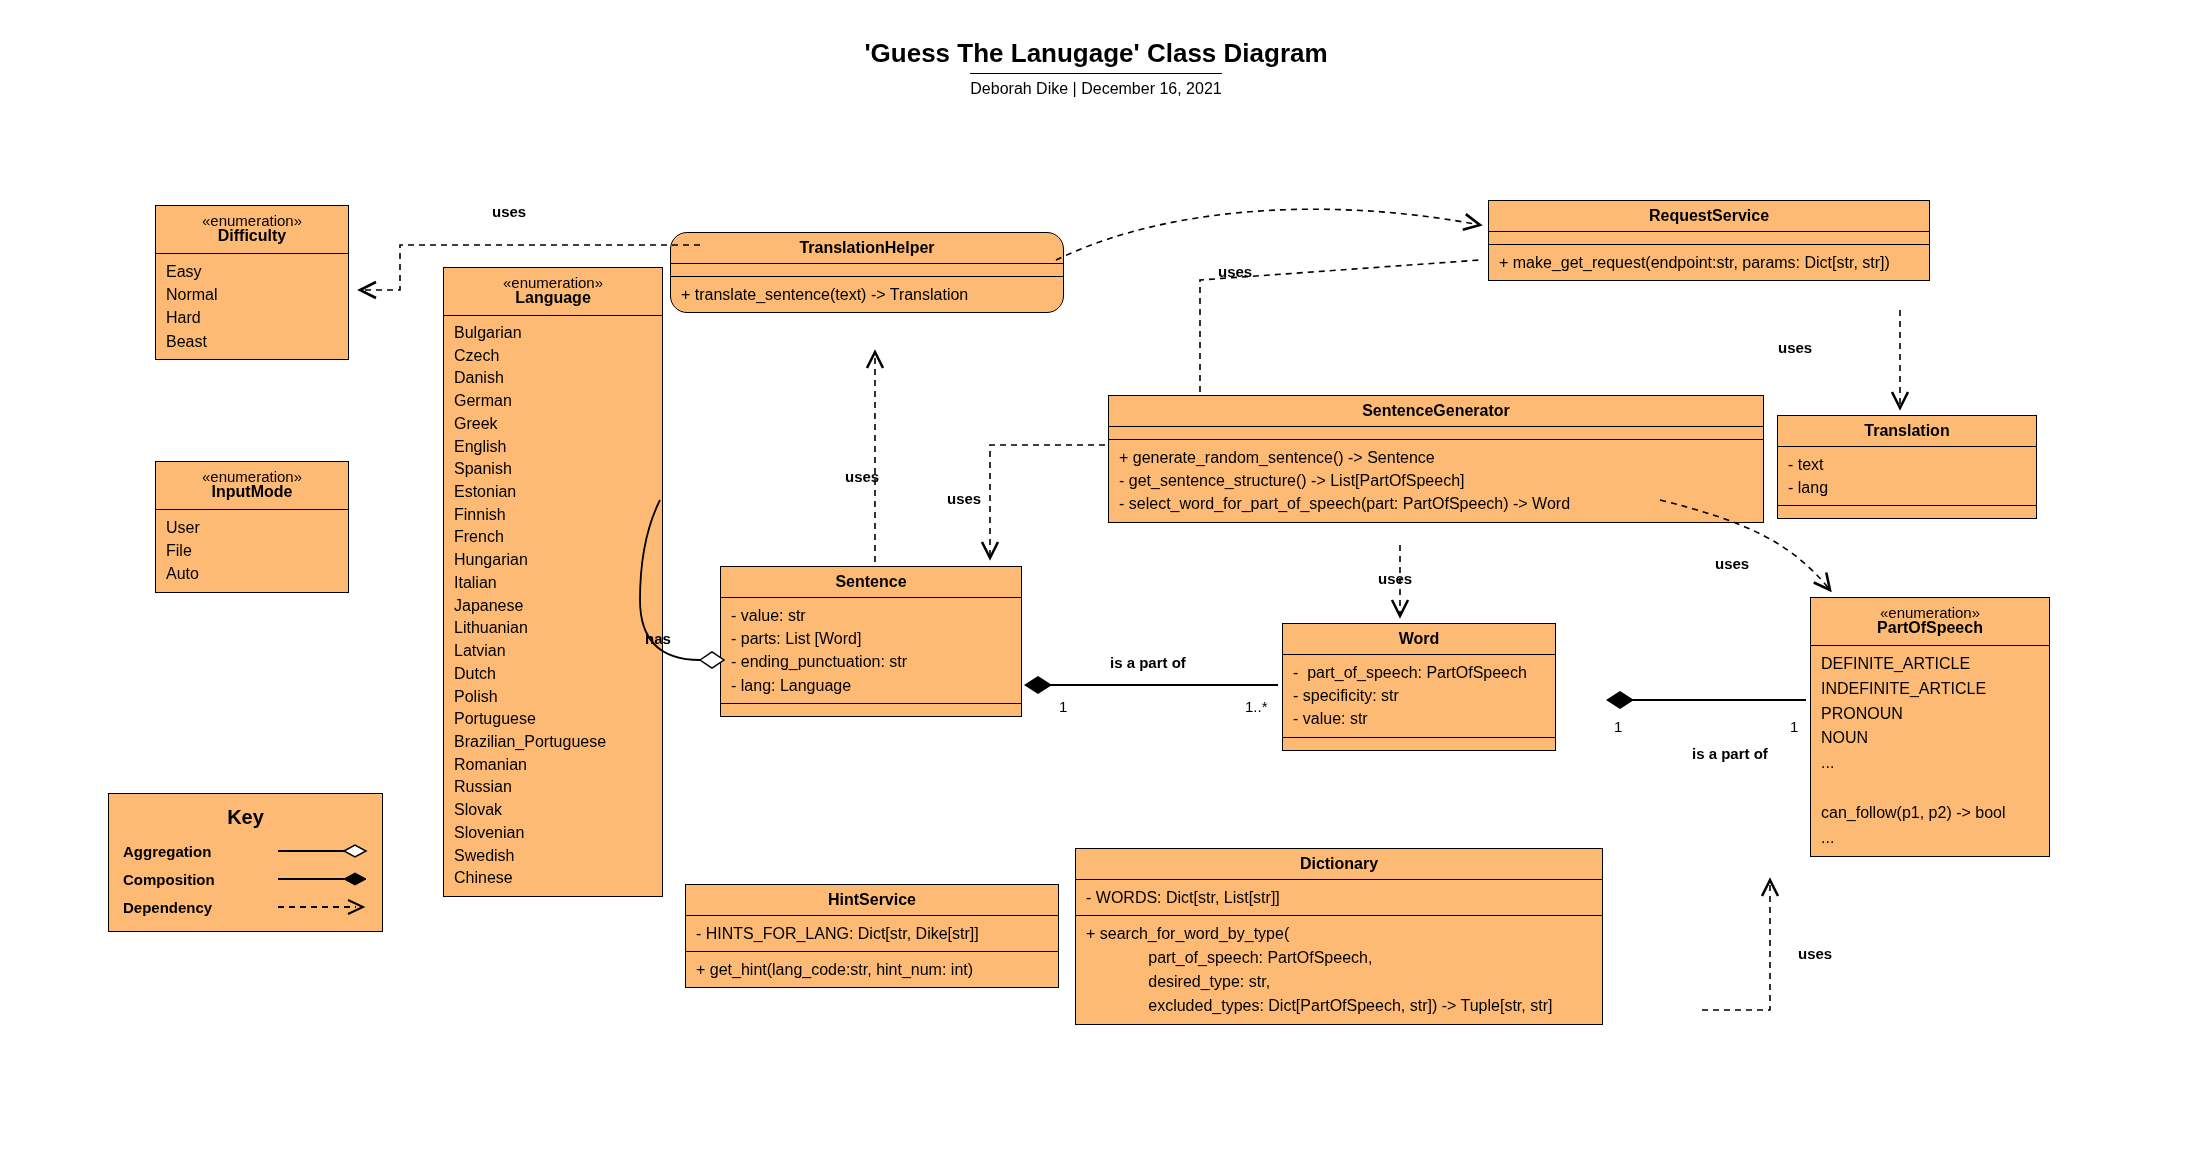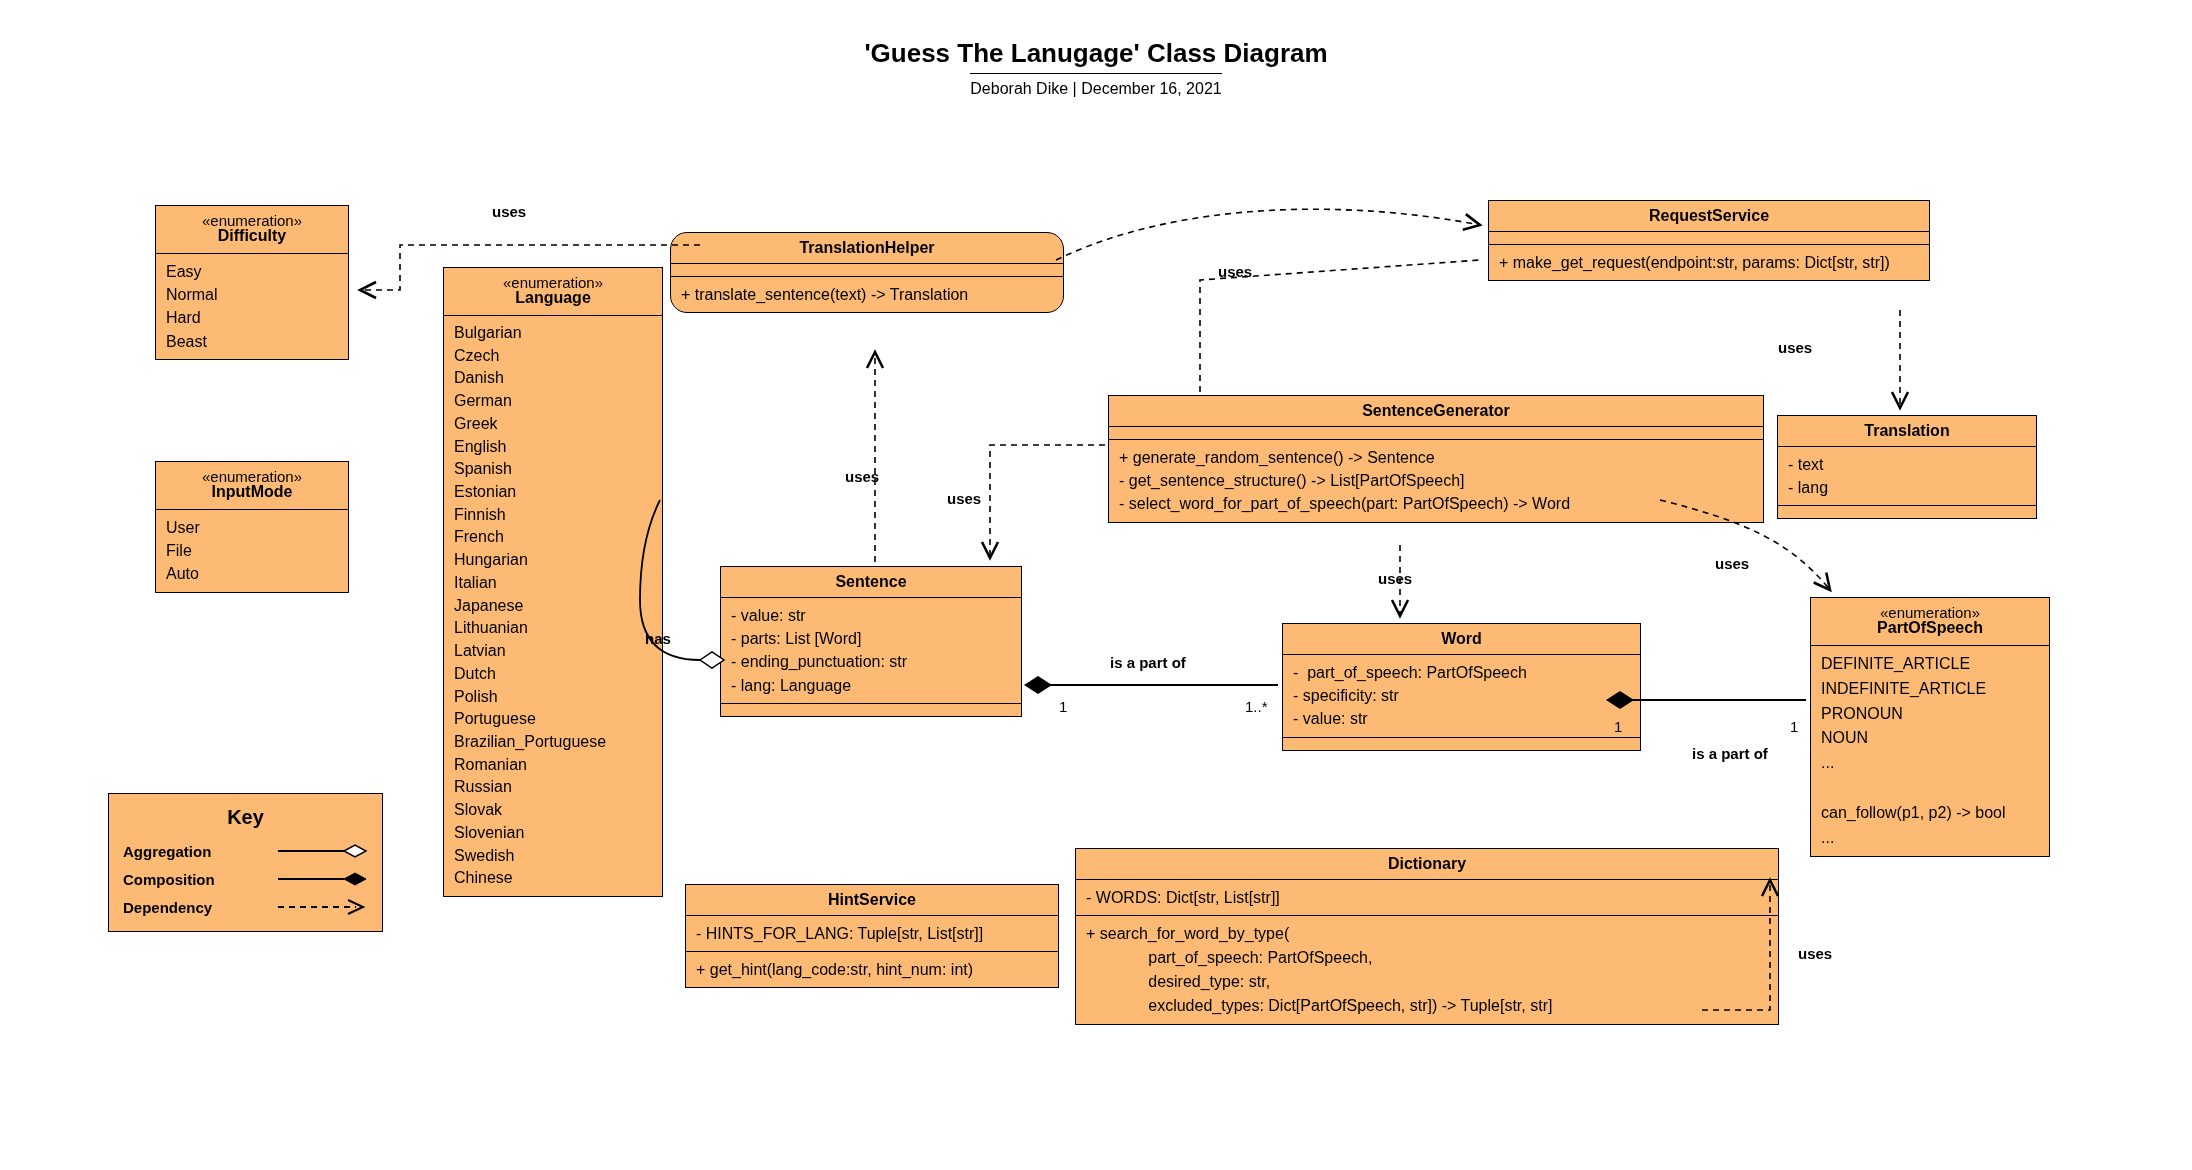--- a/index.html
+++ b/index.html
@@ -105,21 +105,21 @@
 
   <div class="box" style="left:720px; top:566px; width:302px;">
     <div class="header">Sentence</div>
     <div class="section items">- value: str
 - parts: List [Word]
 - ending_punctuation: str
 - lang: Language</div>
     <div class="section empty"></div>
   </div>
 
-  <div class="box" style="left:1282px; top:623px; width:359px;">
+  <div class="box" style="left:1282px; top:623px; width:274px;">
     <div class="header">Word</div>
     <div class="section items">-  part_of_speech: PartOfSpeech
 - specificity: str
 - value: str</div>
     <div class="section empty"></div>
   </div>
 
   <div class="box" style="left:1810px; top:597px; width:240px;">
     <div class="stereo">«enumeration»</div>
     <div class="name">PartOfSpeech</div>
@@ -128,25 +128,25 @@
 PRONOUN
 NOUN
 ...
 
 can_follow(p1, p2) -&gt; bool
 ...</div>
   </div>
 
   <div class="box" style="left:685px; top:848px; width:374px;margin-top:36px;">
     <div class="header">HintService</div>
-    <div class="section items">- HINTS_FOR_LANG: Tuple[str, List[str]]</div>
+    <div class="section items">- HINTS_FOR_LANG: Dict[str, Dike[str]]</div>
     <div class="section items">+ get_hint(lang_code:str, hint_num: int)</div>
   </div>
 
-  <div class="box" style="left:1075px; top:848px; width:704px;">
+  <div class="box" style="left:1075px; top:848px; width:528px;">
     <div class="header">Dictionary</div>
     <div class="section items">- WORDS: Dict[str, List[str]]</div>
     <div class="section items" style="line-height:1.5;">+ search_for_word_by_type(
               part_of_speech: PartOfSpeech,
               desired_type: str,
               excluded_types: Dict[PartOfSpeech, str]) -&gt; Tuple[str, str]</div>
   </div>
 
   <div class="box" style="left:108px; top:793px; width:275px;">
     <div class="key-title">Key</div>

